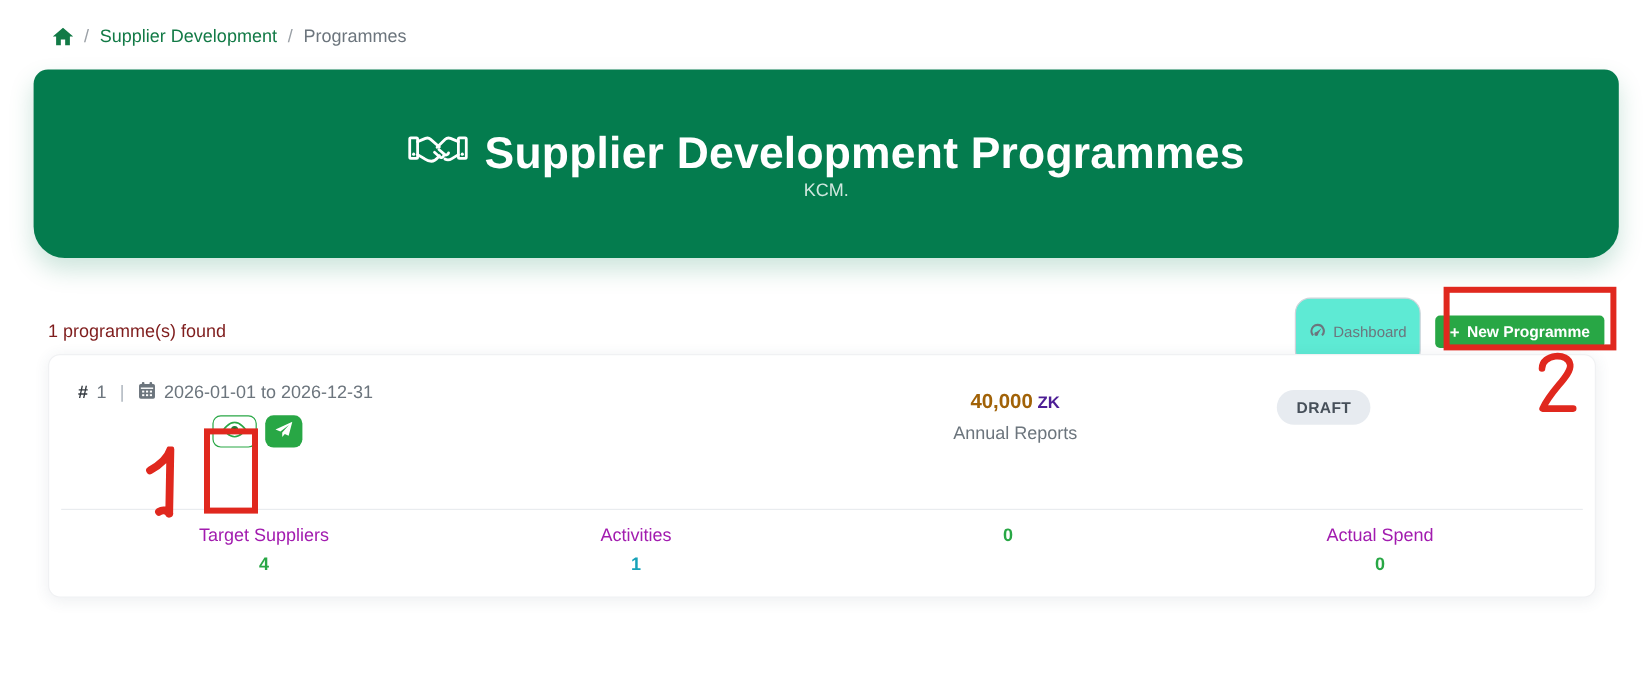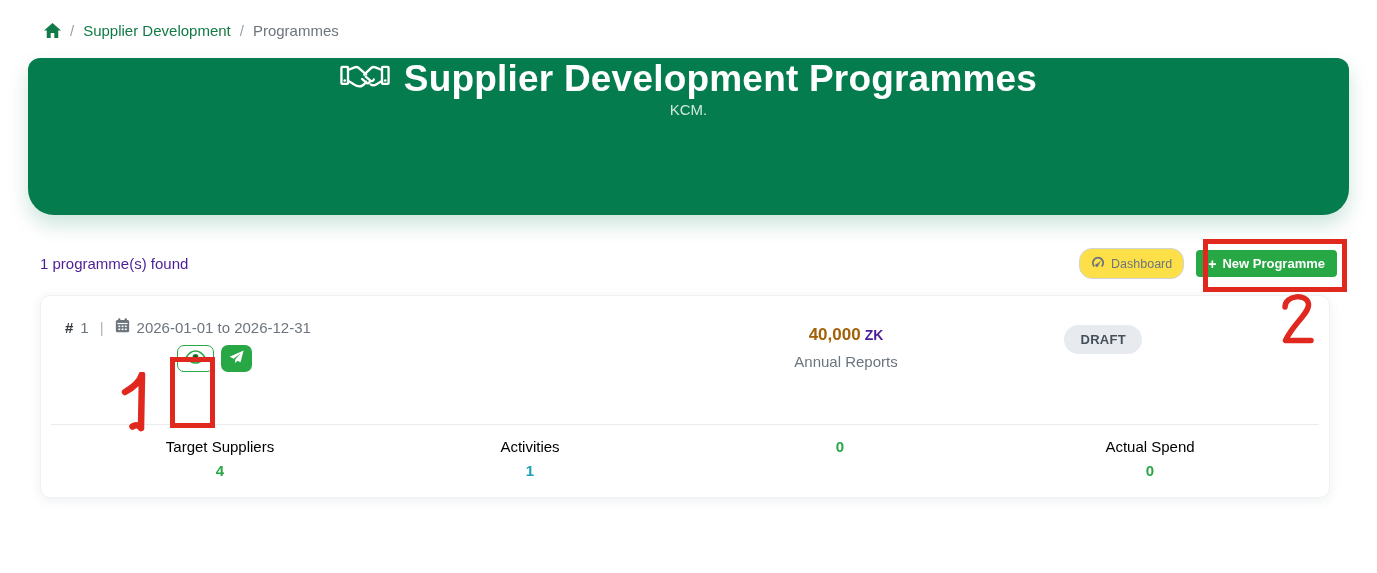--- a/index.html
+++ b/index.html
@@ -11,31 +11,31 @@
   .breadcrumb { position:absolute; top:22px; left:44px; display:flex; align-items:center; gap:9px; font-size:15px; }
   .crumb-sep { color:#9aa0a6; }
   .crumb-link { color:var(--breadcrumb-green,#127a46); text-decoration:none; cursor:pointer; }
   .crumb-current { color:#6c757d; }
   .home-icon svg { display:block; }
 
   
   .banner { position:absolute; top:58px; left:28px; right:28px; height:157px;
     background:var(--banner-green,#047c4e); border-radius:12px 12px 26px 26px;
     box-shadow:0 10px 20px rgba(6,124,78,.20);
-    display:flex; flex-direction:column; align-items:center; justify-content:flex-start; color:#fff; }
+    display:flex; flex-direction:column; align-items:center; justify-content:center; color:#fff; }
   .banner-title-row { display:flex; align-items:center; gap:14px; }
   .banner-title { font-size:37px; font-weight:700; letter-spacing:.2px; }
   .banner-subtitle { margin-top:1px; font-size:15px; color:rgba(255,255,255,.82); }
 
   
   .toolbar { position:absolute; top:248px; left:40px; right:40px; display:flex; justify-content:space-between; align-items:center; }
-  .results-text { font-size:15px; color:#4c1d95; }
+  .results-text { font-size:15px; color:#7f1d1d; }
   .toolbar-buttons { display:flex; align-items:center; gap:12px; }
-  .btn-dashboard { display:flex; align-items:center; gap:6px; background:#fde047; border:1px solid #ced4da;
-    border-radius:13px; color:#6c757d; font-size:12.5px; padding:7px 11px; cursor:pointer; font-family:inherit; }
+  .btn-dashboard { display:flex; align-items:center; gap:6px; background:#5eead4; border:1px solid #ced4da;
+    border-radius:13px; color:#6c757d; font-size:12.5px; padding:20px 11px; cursor:pointer; font-family:inherit; }
   .btn-new-programme { display:flex; align-items:center; gap:6px; background:var(--button-green,#28a745); border:none;
     border-radius:4px; color:#fff; font-size:13px; font-weight:600; padding:6px 12px; cursor:pointer; font-family:inherit; }
   .plus-glyph { font-weight:700; font-size:14px; line-height:1; }
 
   
   .card { position:absolute; top:295px; left:40px; width:1290px; height:203px;
     background:#fff; border:1px solid #f0f1f3; border-radius:10px;
     box-shadow:0 2px 12px rgba(60,80,100,.09); padding:22px 24px 14px; }
   .card-top { position:relative; height:90px; }
   .card-title { font-size:19px; font-weight:700; color:#212529; margin-bottom:9px; }
@@ -50,21 +50,21 @@
   .budget { position:absolute; left:666px; top:7px; width:230px; text-align:center; }
   .budget-line { font-size:15px; }
   .budget-amount { font-size:17px; font-weight:700; color:#a16207; }
   .budget-currency { font-size:14px; font-weight:600; color:#4c1d95; margin-left:4px; }
   .budget-label { margin-top:8px; font-size:15px; color:#6c757d; }
   .status-badge { position:absolute; right:163px; top:7px; background:var(--badge-bg,#e7ebf0);
     color:#47505a; font-size:13px; font-weight:700; letter-spacing:.3px; padding:7px 16px; border-radius:15px; }
   .divider { border:none; border-top:1px solid #e9ecef; margin:16px -14px 13px; }
   .stats { display:flex; }
   .stat { flex:1; text-align:center; }
-  .stat-label { font-size:15px; color:#000000; margin-bottom:7px; }
+  .stat-label { font-size:15px; color:#a21caf; margin-bottom:7px; }
   .stat-value { font-size:15px; font-weight:700; }
 
   
   .ann-box { position:absolute; border:5px solid var(--annotation-red,#e0281e); z-index:20; pointer-events:none; }
   .ann-box-1 { left:170px; top:357px; width:45px; height:71px; }
   .ann-box-2 { left:1203px; top:239px; width:144px; height:53px; }
   .ann-digit { position:absolute; z-index:20; pointer-events:none; }
   .ann-digit svg { display:block; }
   .ann-digit-1 { left:120px; top:372px; }
   .ann-digit-2 { left:1280px; top:292px; }

